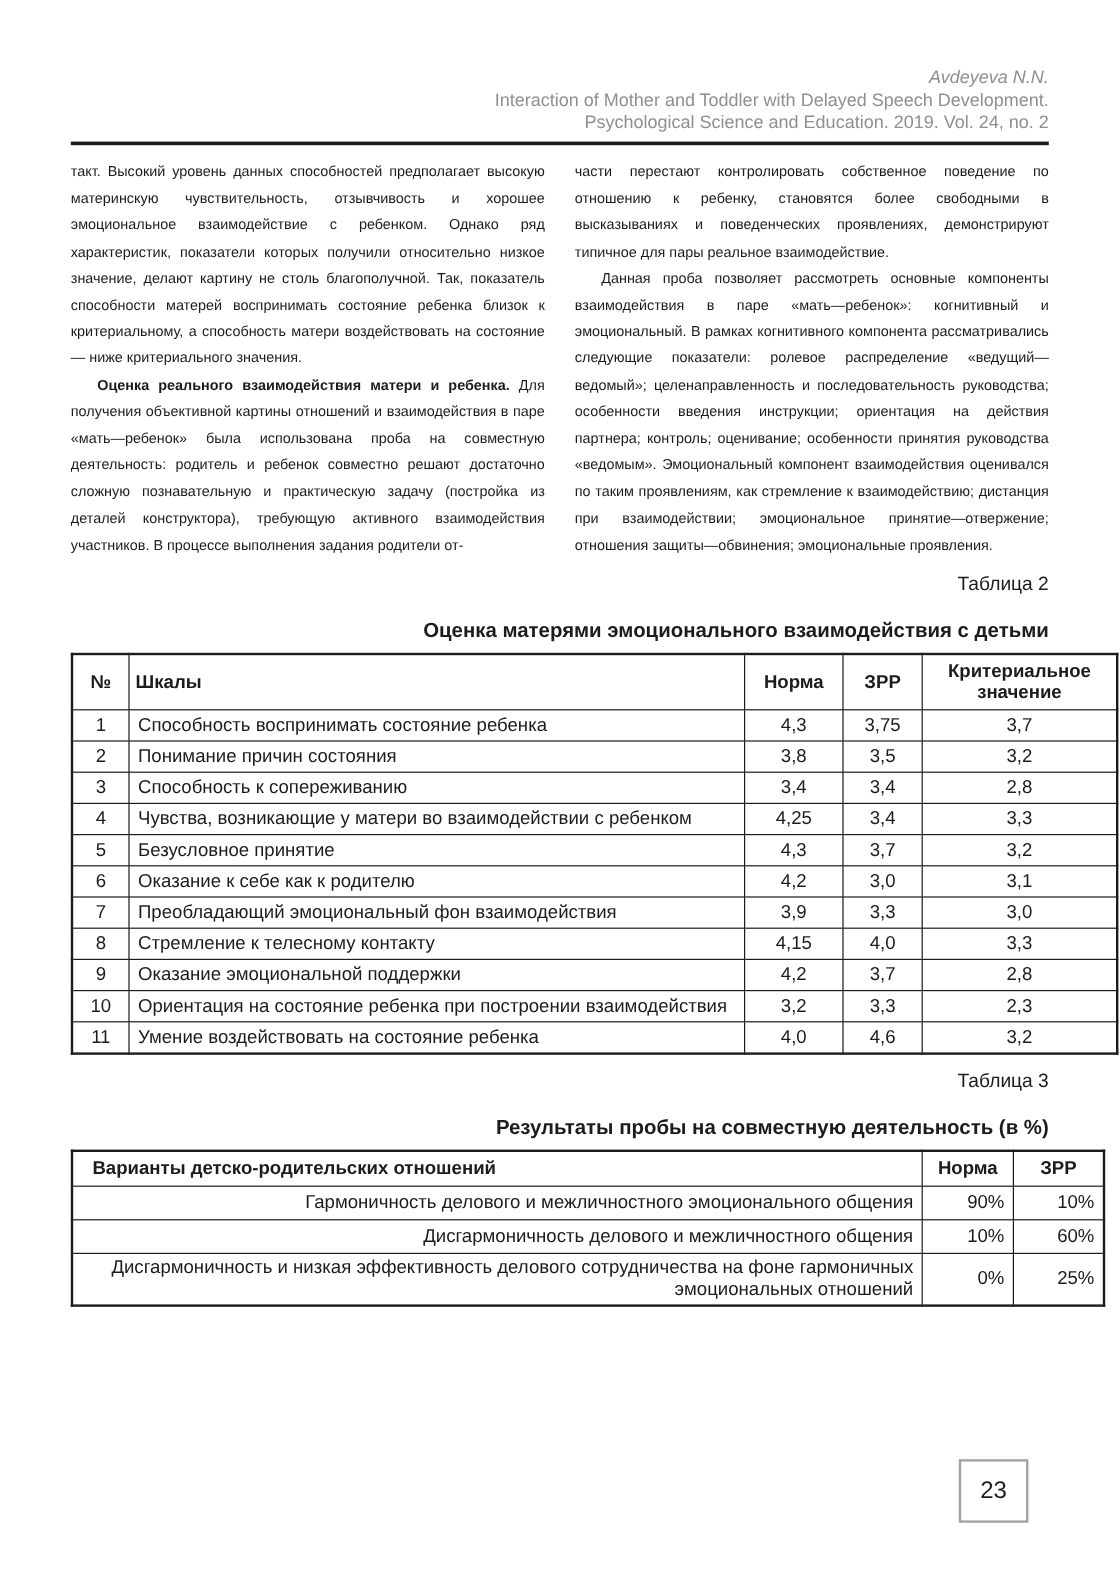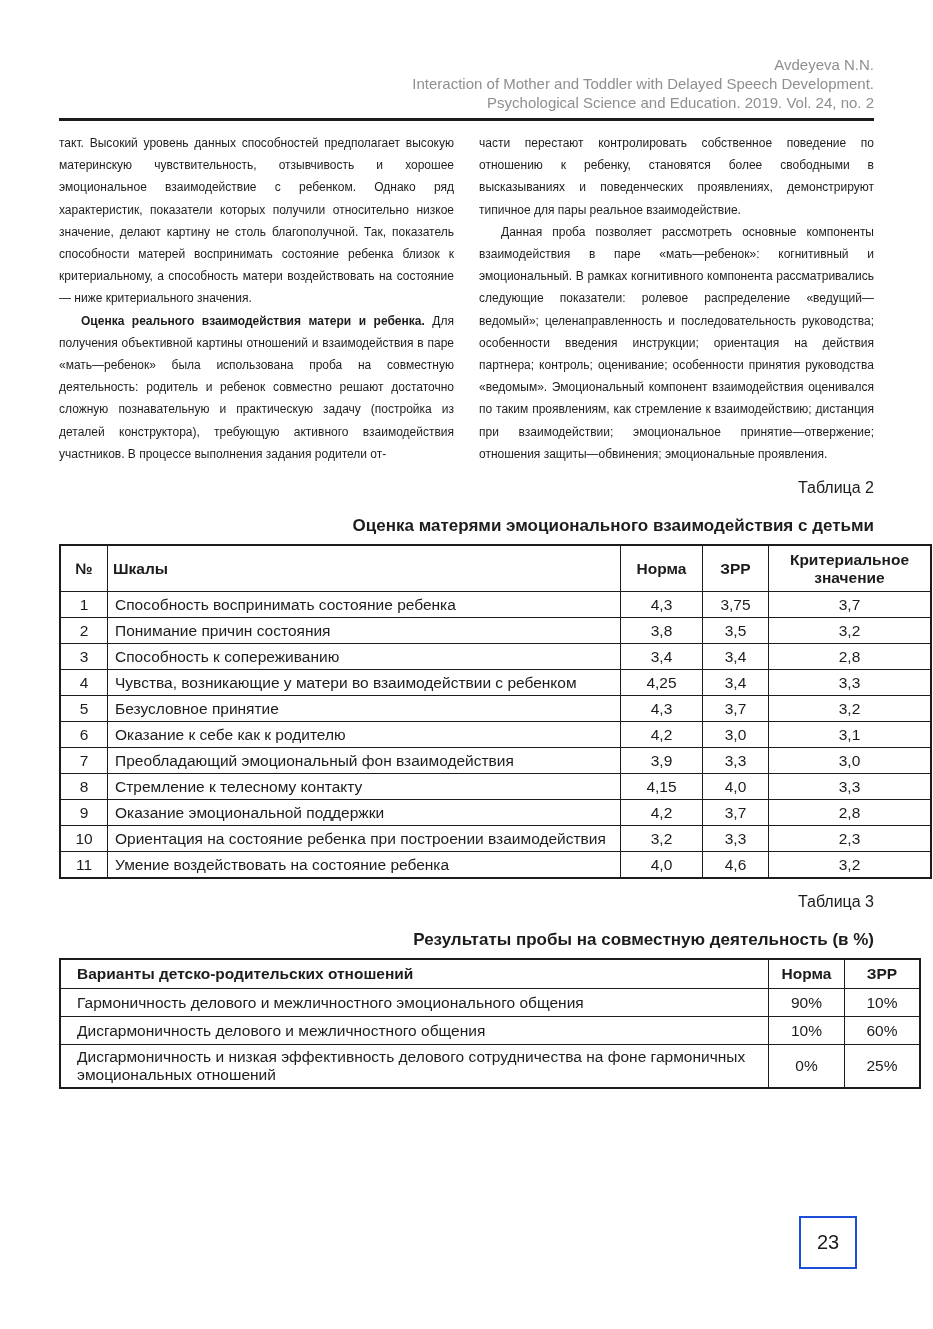--- a/index.html
+++ b/index.html
@@ -21,21 +21,21 @@
     top: 55px;
     width: 815px;
   }
   
   .header {
     text-align: right;
     color: #8f8f8f;
     font-size: 15px;
     line-height: 19px;
   }
-  .header .author { }
+  .header .author { font-style: italic; }
   .header-rule {
     border: none;
     border-top: 3px solid #1c1c1c;
     margin: 6px 0 0 0;
   }
   
   .columns {
     display: flex;
     gap: 25px;
     margin-top: 11px;
@@ -83,32 +83,32 @@
     vertical-align: middle;
   }
   .t2 td { height: 19px; }
   .t2 th { height: 39px; }
   .c-num  { width: 36px;  text-align: center; }
   .c-text { width: 502px; text-align: left; }
   .c-val  { width: 71px;  text-align: center; }
   .c-val2 { width: 55px;  text-align: center; }
   .c-crit { width: 151px; text-align: center; }
   .t3 th { height: 22px; }
-  .t3 td { height: 21px; }
+  .t3 td { height: 21px; text-align: right; }
   .c3-text { width: 686px; text-align: left; padding-left: 16px; }
   .c3-val  { width: 65px;  text-align: center; }
   .c3-val2 { width: 64px;  text-align: center; }
   
   .page-num-box {
     position: absolute;
     left: 799px;
     top: 1216px;
     width: 54px;
     height: 49px;
-    border: 2px solid #1d4ed8;
+    border: 2px solid #a3a3a3;
     display: flex;
     align-items: center;
     justify-content: center;
     font-size: 20px;
   }
 </style>
 </head>
 <body>
 
 <div class="page">

